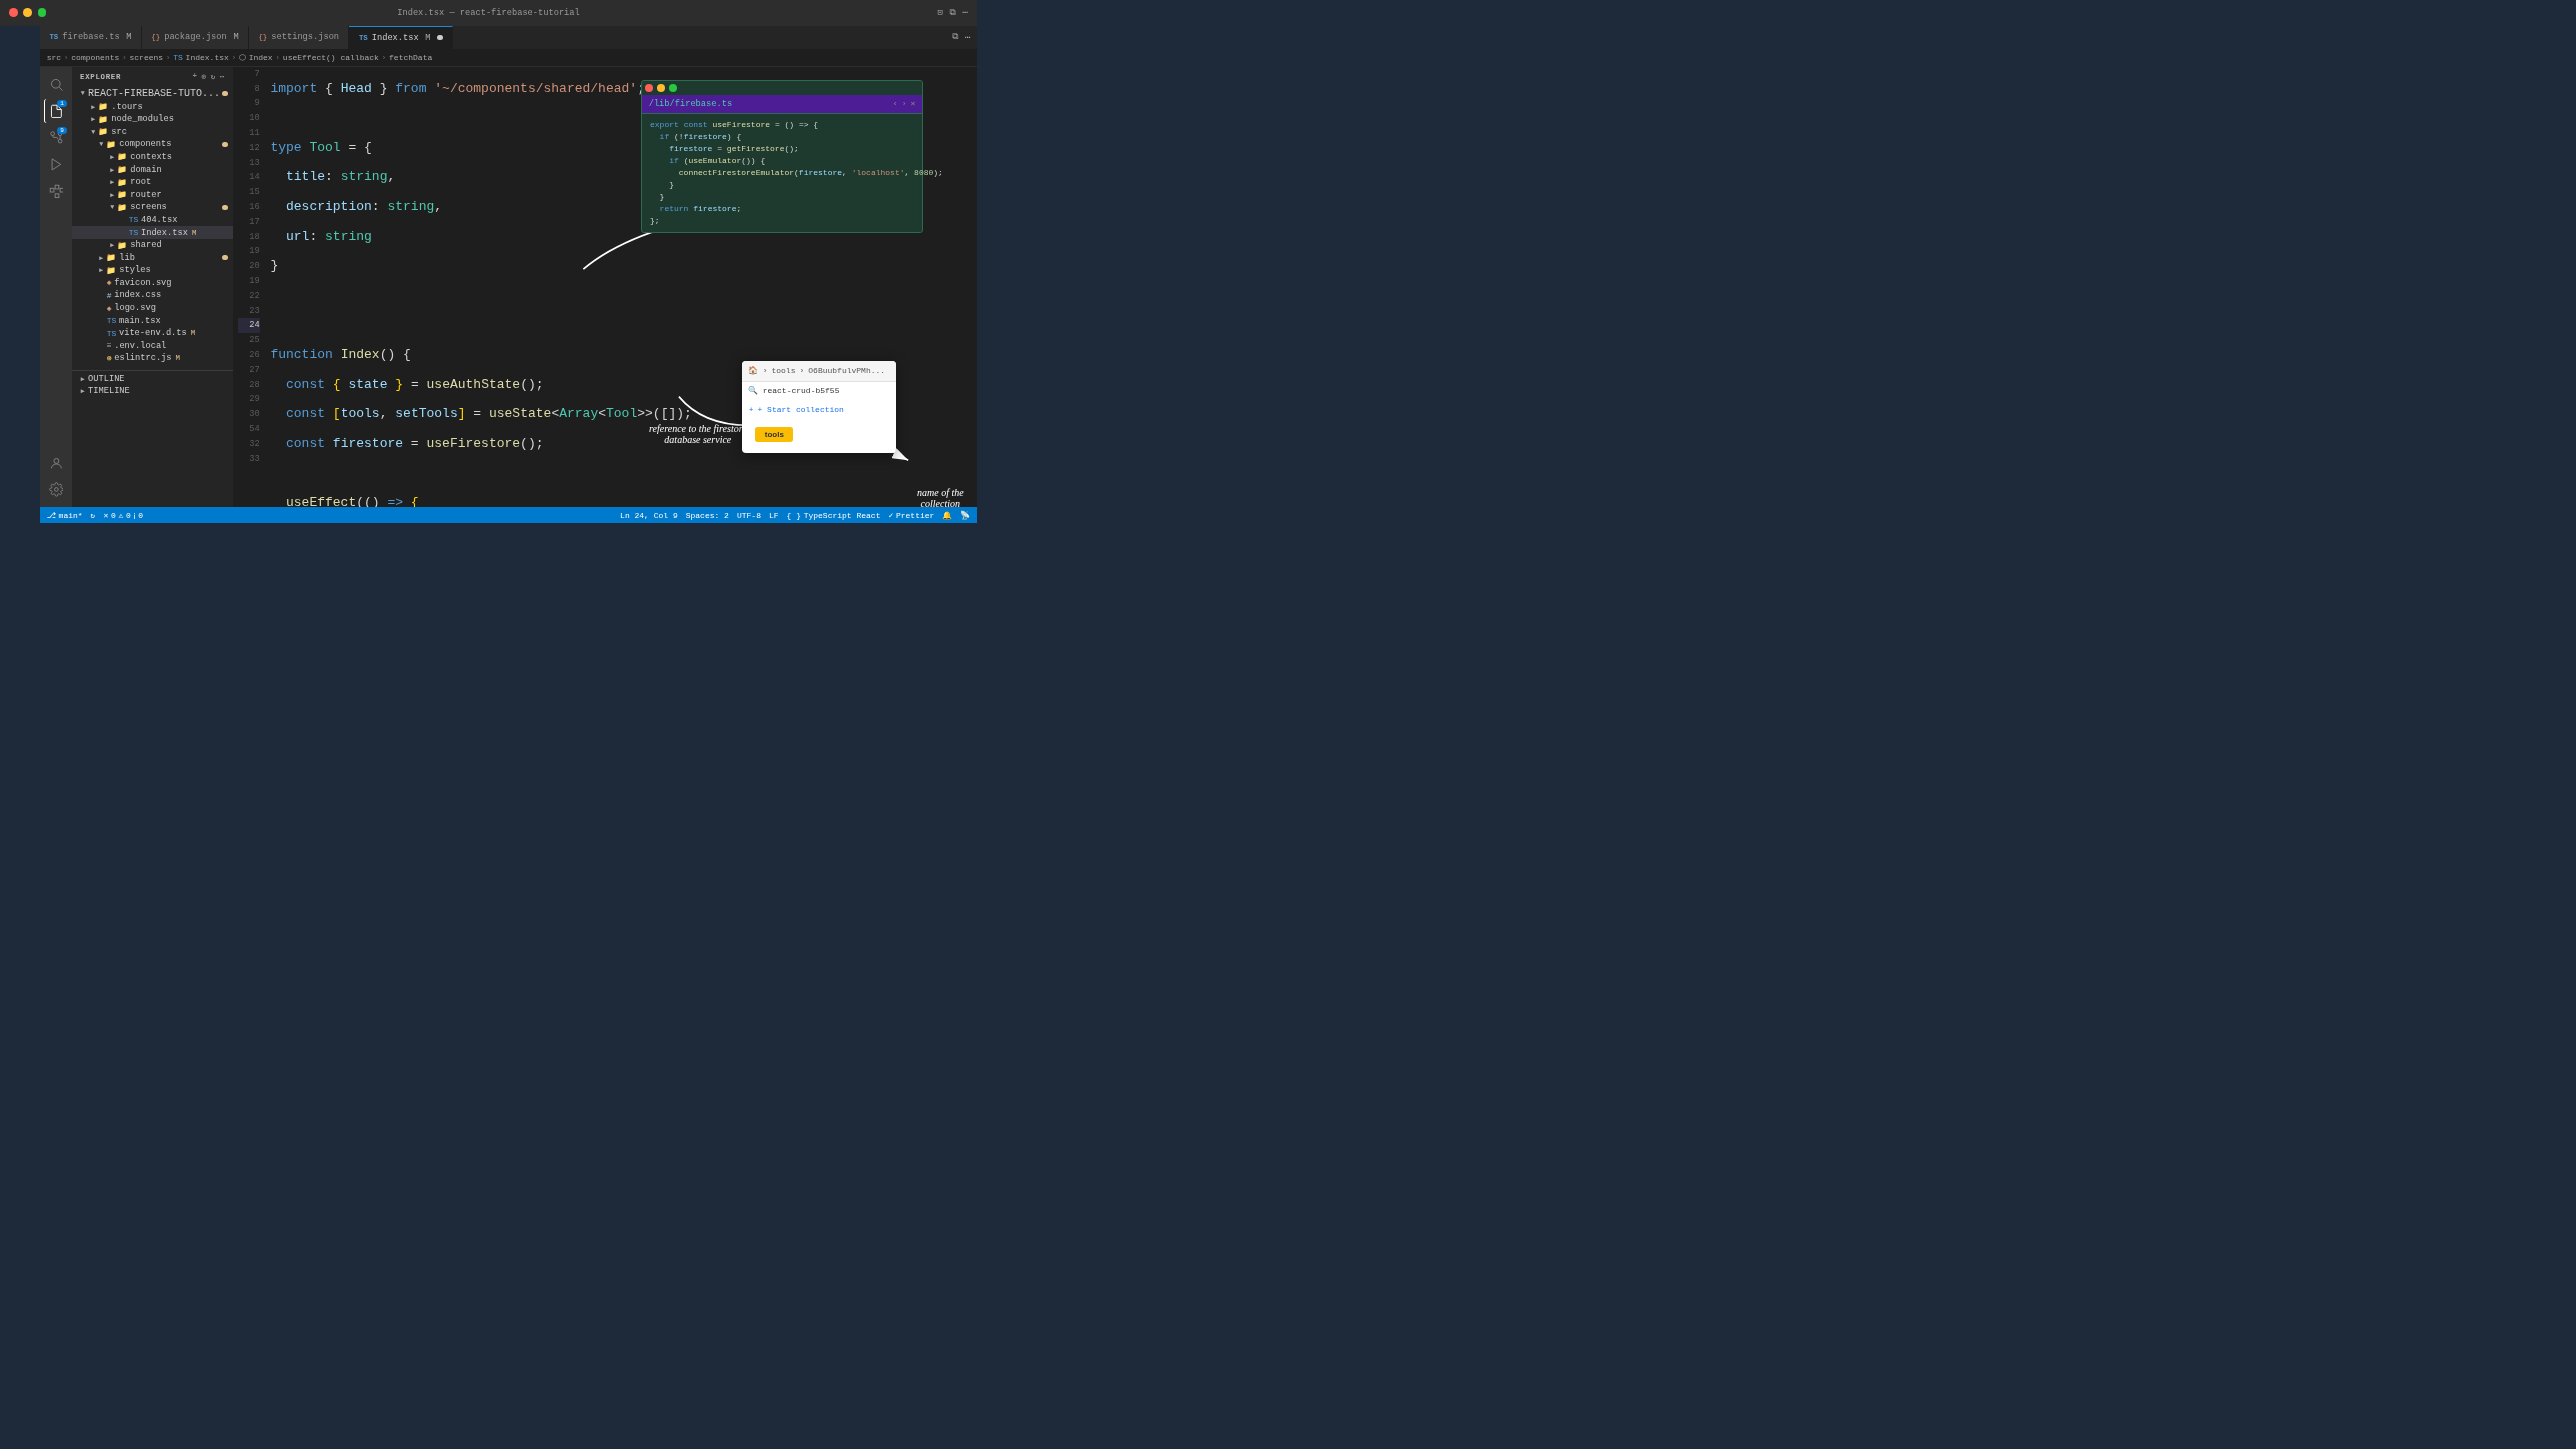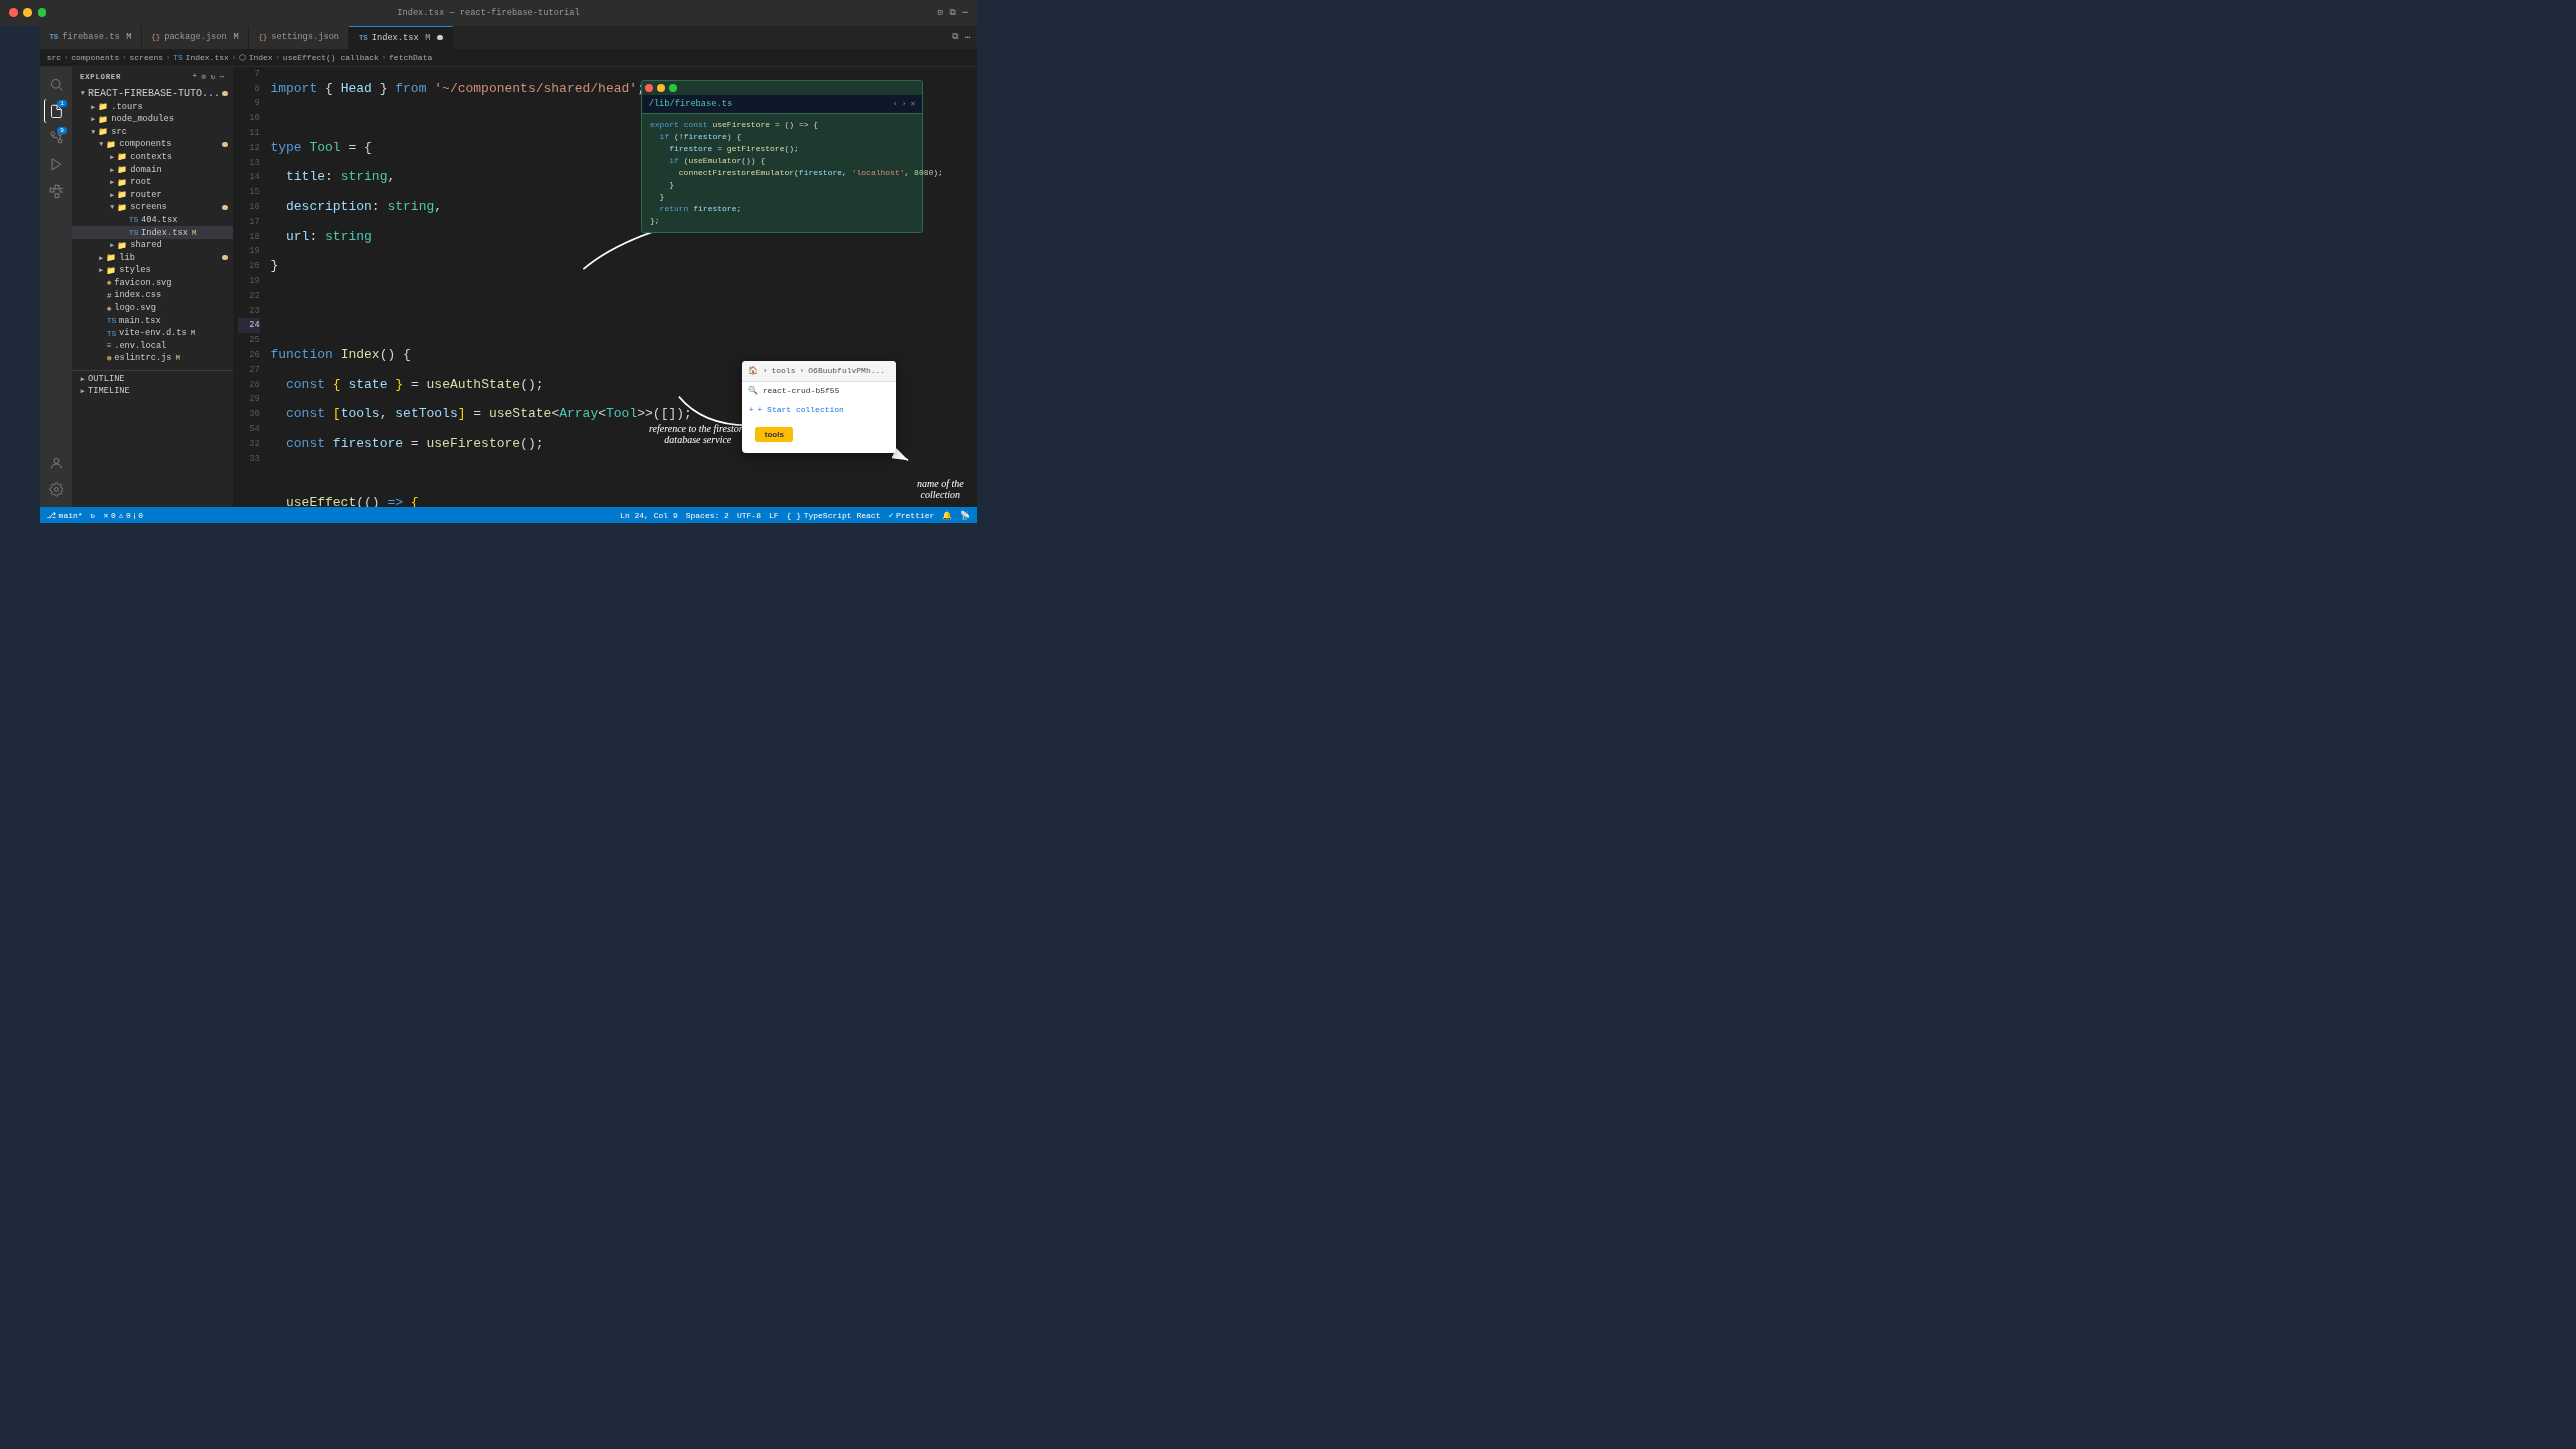--- a/index.html
+++ b/index.html
@@ -287,21 +287,21 @@
       border: 0.7px solid #2d6a4f;
       border-radius: 2.7px;
       z-index: 100;
       font-size: 8px;
     }
     .hover-popup-header {
       display: flex;
       align-items: center;
       justify-content: space-between;
       padding: 4px 6.7px;
-      background: #0f172a;
+      background: #4c1d95;
       border-bottom: 0.7px solid #2d6a4f;
       gap: 36px;
     }
     .hover-popup-title { color: #4ec9b0; font-size: 8.7px; }
     .hover-popup-nav { display: flex; gap: 4px; color: #888; }
     .hover-popup-body {
       padding: 5.4px 8px;
       line-height: 12px;
       white-space: pre;
     }
@@ -771,21 +771,21 @@
               <polygon points="0 0, 10 3.5, 0 7" fill="white"></polygon>
             </marker>
             <marker id="arrowhead3" markerWidth="10" markerHeight="7" refX="10" refY="3.5" orient="auto">
               <polygon points="0 0, 10 3.5, 0 7" fill="white"></polygon>
             </marker>
           </defs>
         </svg>
         <div class="annotation-text" style="left:416px;top:356px;font-size:10px">
           reference to the firestore<br>database service
         </div>
-        <div class="annotation-text" style="left:684px;top:411px;font-size:10px">
+        <div class="annotation-text" style="left:684px;top:420px;font-size:10px">
           name of the<br>collection
         </div>
       </div>
 
     </div>
   </div>
 
   <div class="status-bar">
     <div class="status-left">
       <div class="status-item">

